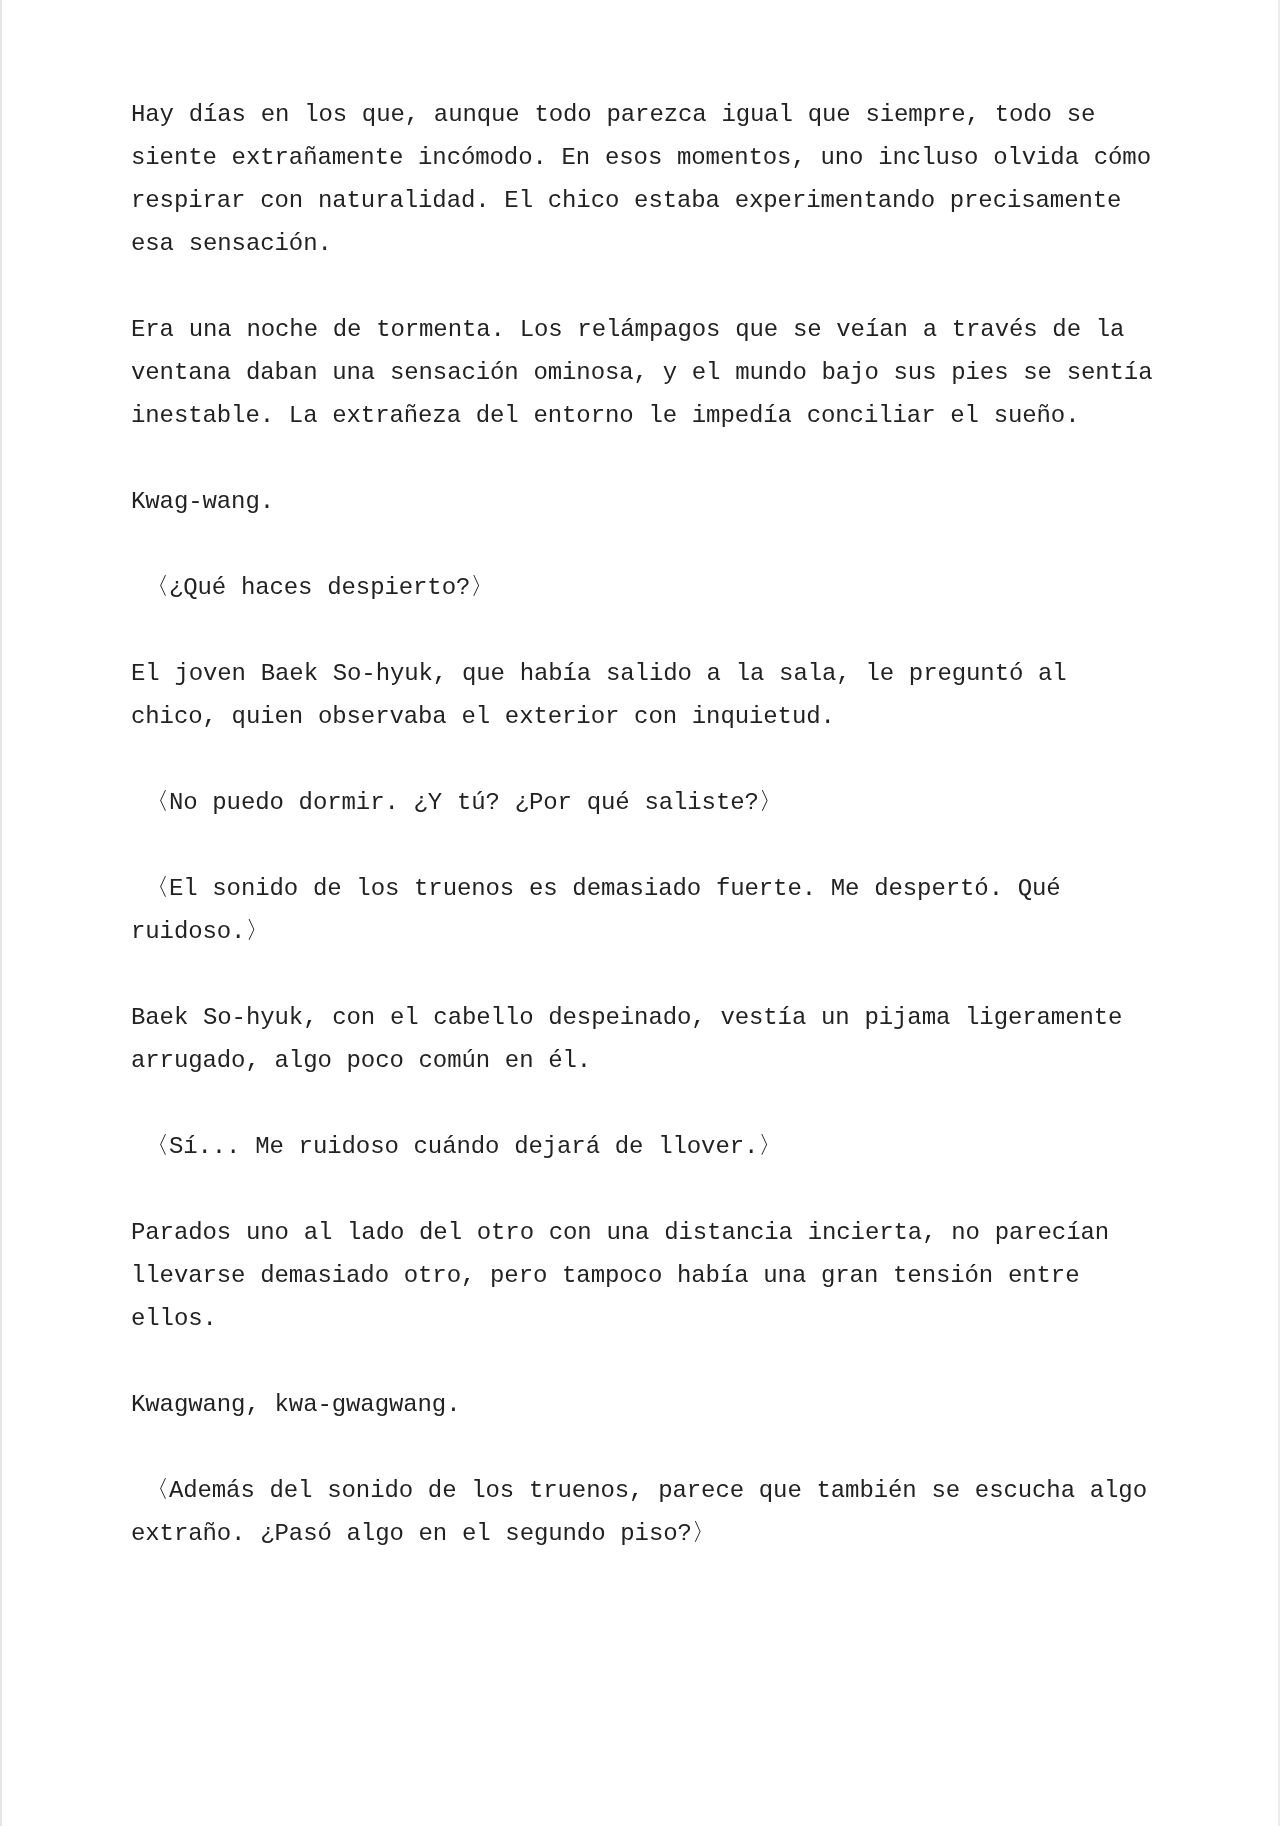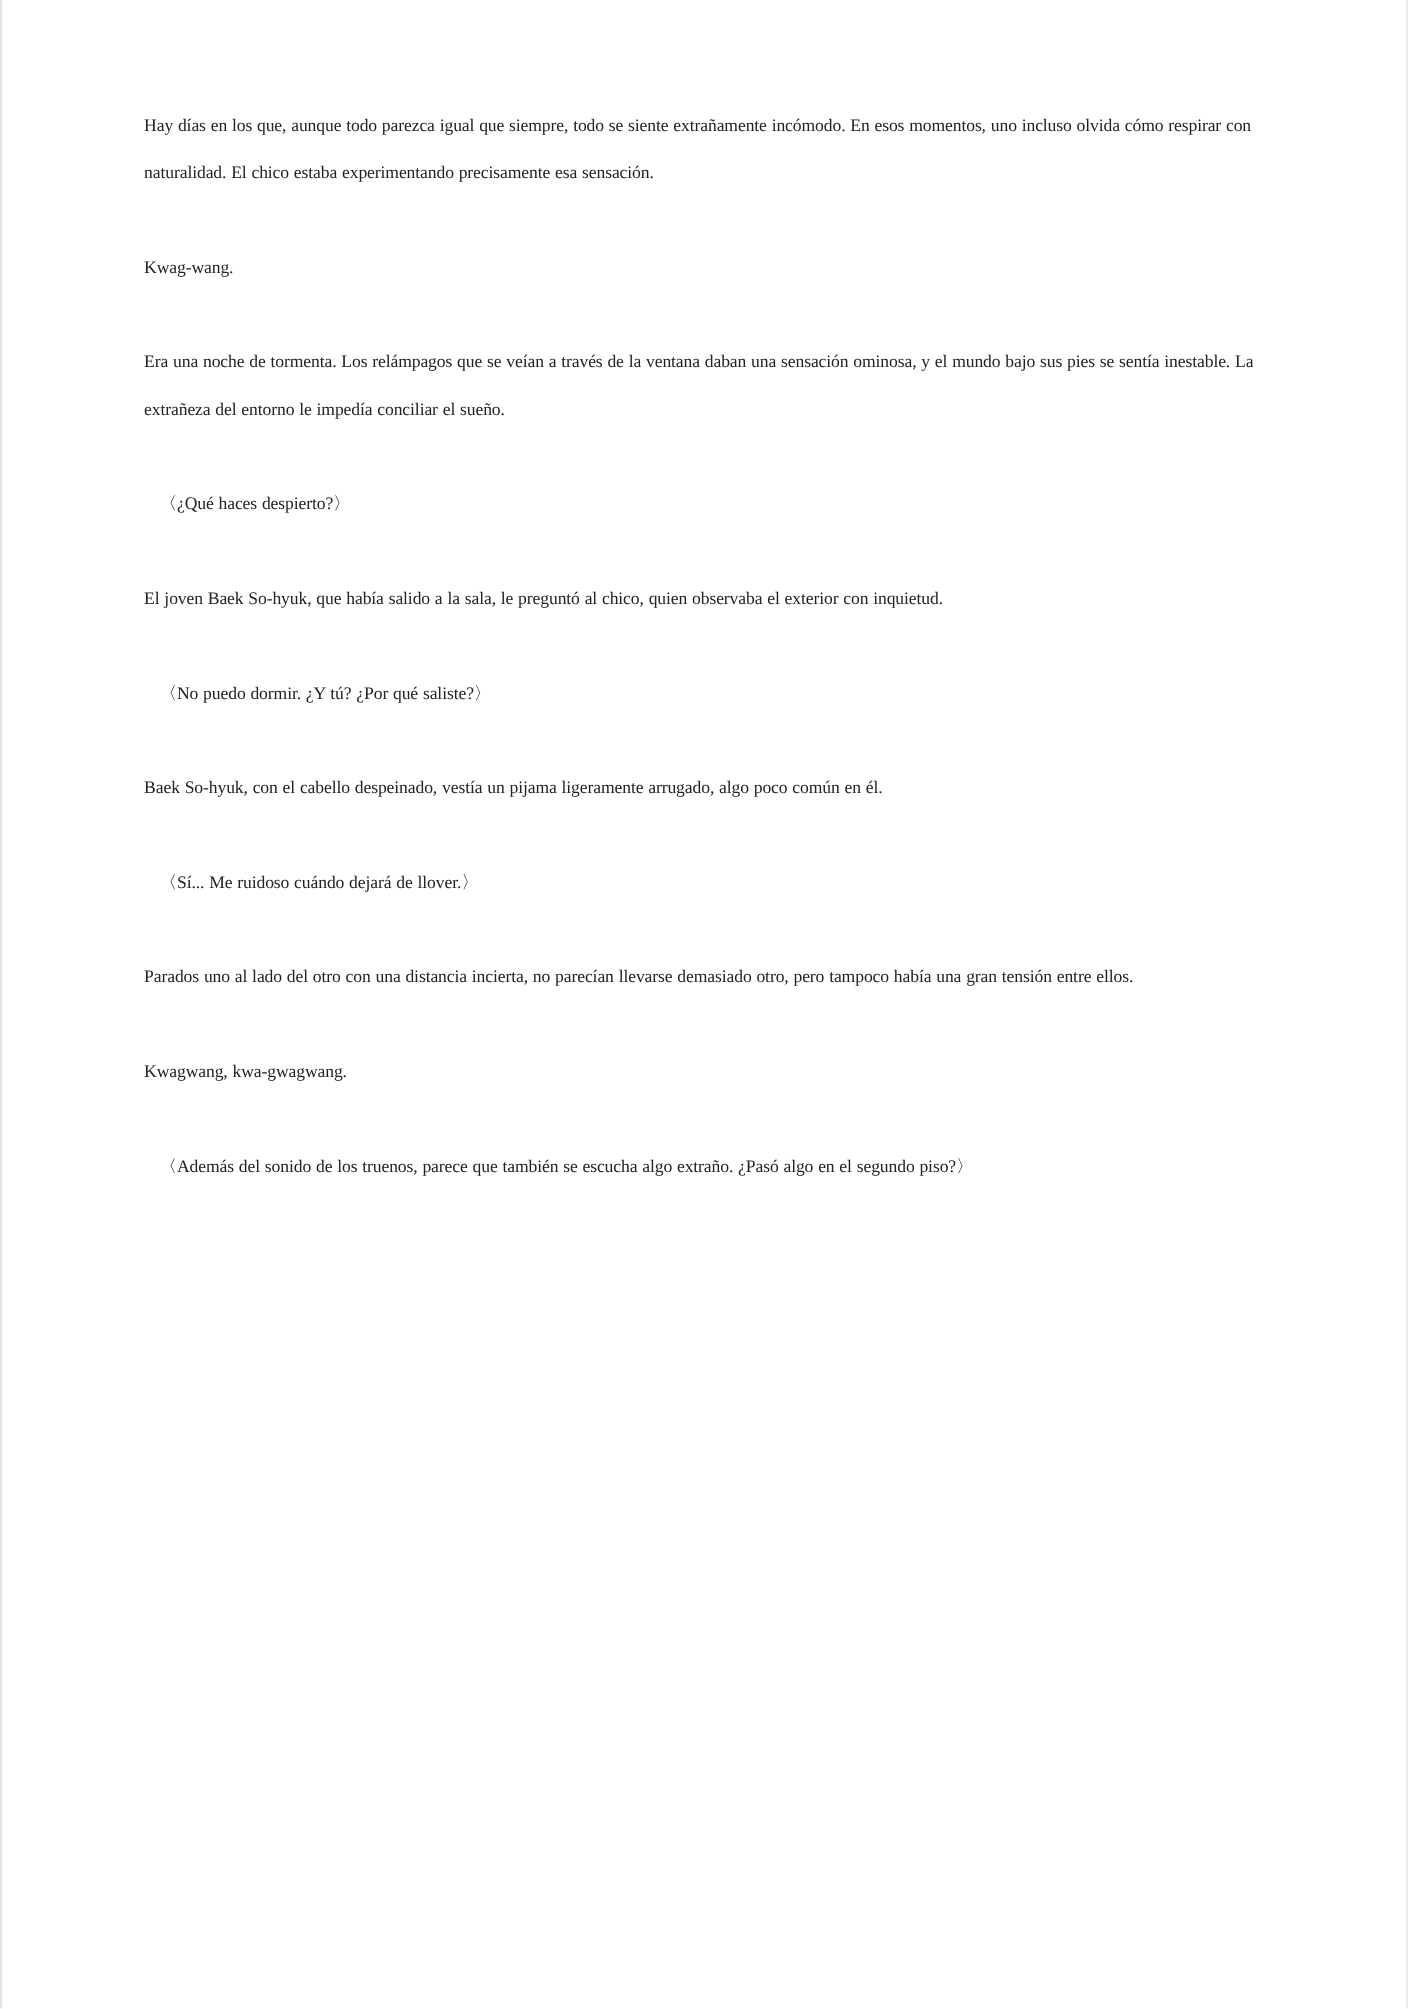--- a/index.html
+++ b/index.html
@@ -22,22 +22,22 @@
       box-sizing: border-box;
       border-left: 2px solid #e6e6e6;
       border-right: 2px solid #ececec;
       background: #ffffff;
     }
     .content {
       position: absolute;
       left: 129px;
       top: 93px;
       width: 1030px;
-      font-family: Liberation Serif, serif;
-      font-size: 16px;
+      font-family: Liberation Mono, monospace;
+      font-size: 24px;
       line-height: 43px;
       color: #222222;
       letter-spacing: -0.1px;
     }
     .content p {
       margin: 0 0 43px 0;
       padding: 0;
       white-space: normal;
       word-spacing: 0.5px;
     }
@@ -47,24 +47,25 @@
     .content p:last-child {
       margin-bottom: 0;
     }
   </style>
 </head>
 <body>
 
 <div class="page">
   <div class="content">
     <p>Hay días en los que, aunque todo parezca igual que siempre, todo se siente extrañamente incómodo. En esos momentos, uno incluso olvida cómo respirar con naturalidad. El chico estaba experimentando precisamente esa sensación.</p>
+    <p>Era una noche de tormenta. Los relámpagos que se veían a través de la ventana daban una sensación ominosa, y el mundo bajo sus pies se sentía inestable. La extrañeza del entorno le impedía conciliar el sueño.</p>
     <p>Kwag-wang.</p>
-    <p>Era una noche de tormenta. Los relámpagos que se veían a través de la ventana daban una sensación ominosa, y el mundo bajo sus pies se sentía inestable. La extrañeza del entorno le impedía conciliar el sueño.</p>
     <p class="dialogue">〈¿Qué haces despierto?〉</p>
     <p>El joven Baek So-hyuk, que había salido a la sala, le preguntó al chico, quien observaba el exterior con inquietud.</p>
     <p class="dialogue">〈No puedo dormir. ¿Y tú? ¿Por qué saliste?〉</p>
+    <p class="dialogue">〈El sonido de los truenos es demasiado fuerte. Me despertó. Qué ruidoso.〉</p>
     <p>Baek So-hyuk, con el cabello despeinado, vestía un pijama ligeramente arrugado, algo poco común en él.</p>
     <p class="dialogue">〈Sí... Me ruidoso cuándo dejará de llover.〉</p>
     <p>Parados uno al lado del otro con una distancia incierta, no parecían llevarse demasiado otro, pero tampoco había una gran tensión entre ellos.</p>
     <p>Kwagwang, kwa-gwagwang.</p>
     <p class="dialogue">〈Además del sonido de los truenos, parece que también se escucha algo extraño. ¿Pasó algo en el segundo piso?〉</p>
   </div>
 </div>
 
 </body></html>

